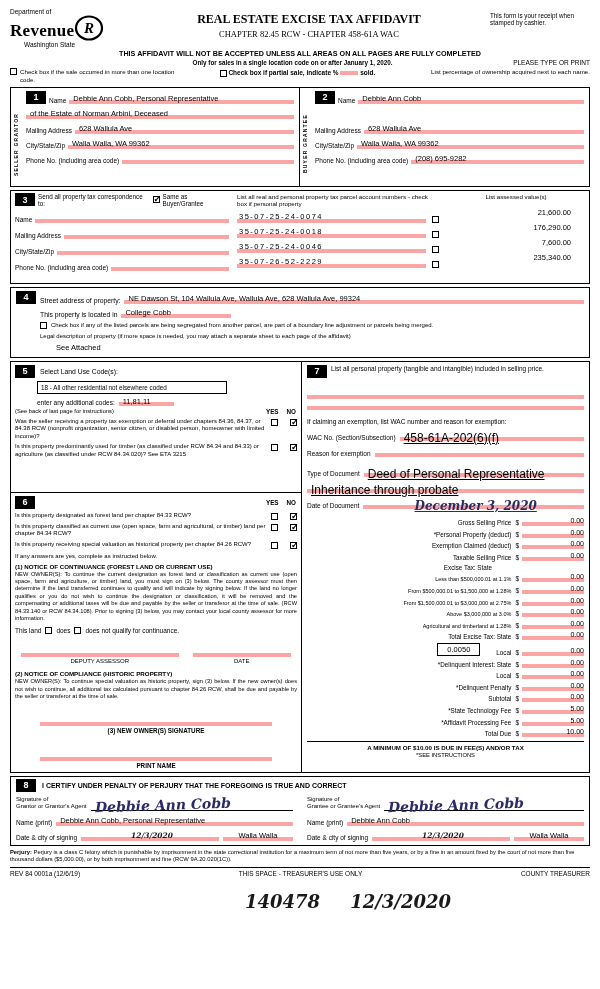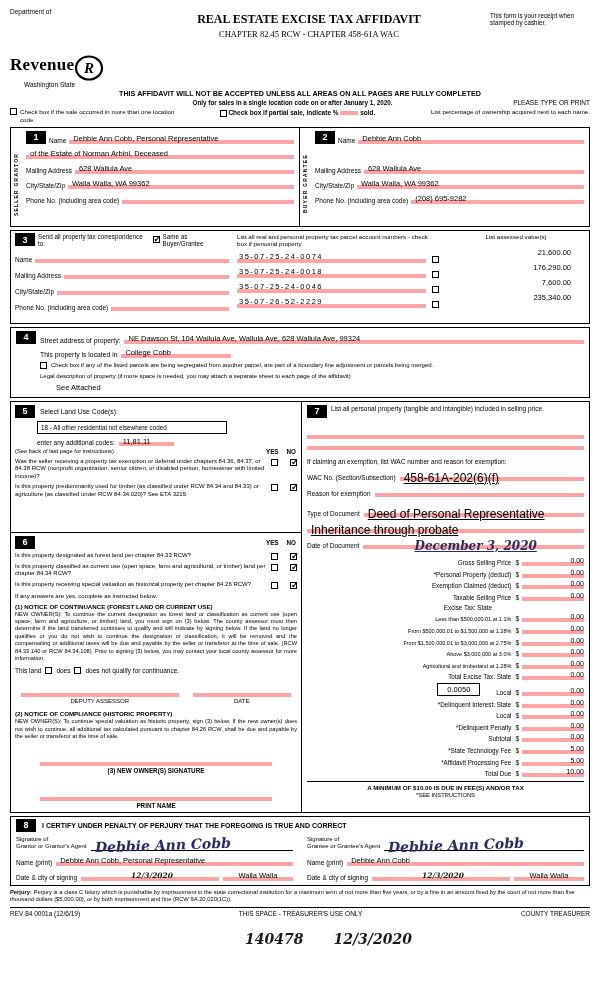--- a/index.html
+++ b/index.html
@@ -9,21 +9,21 @@
   b { font-weight:bold; }
   .u { border-bottom:4px solid #fca5a5; display:inline-block; }
   .cb { display:inline-block; width:7px; height:7px; border:1px solid #000; vertical-align:middle; position:relative; flex:none; }
   .cb.checked::after { content:"\2713"; position:absolute; top:-3px; left:0px; font-size:9px; font-weight:bold; }
   .badge { display:inline-flex; align-items:center; justify-content:center; width:20px; height:13px;
            background:#000; color:#fff; font-weight:bold; font-size:9px; flex:none; }
   .box { border:1px solid #000; }
   
   .hdr { display:flex; align-items:flex-start; }
   .logo { width:118px; font-size:6.5px; }
-  .revrow { display:flex; align-items:flex-start;margin-top:40px; }
+  .revrow { display:flex; align-items:flex-end; }
   .rev { font-family:"Liberation Serif", serif; font-weight:bold; font-size:17px; letter-spacing:0.3px; }
   .titleblk { flex:1; text-align:center; padding-top:4px; }
   .title { font-family:"Liberation Serif", serif; font-weight:bold; font-size:12px; }
   .subtitle { font-family:"Liberation Serif", serif; font-size:8.5px; margin-top:2px; }
   .receipt { width:100px; font-size:6.3px; padding-top:4px; }
   .warning { text-align:center; font-weight:bold; font-size:7.2px; margin-top:1px; }
   .rowB { display:flex; margin-top:1px; align-items:flex-start; }
   .rowB .onlynote { flex:1; text-align:center; font-weight:bold; font-size:6.3px; padding-left:90px; }
   .rowB .pleasetype { width:105px; text-align:right; font-size:6.5px; }
   .rowC { display:flex; margin-top:2px; align-items:flex-start; }
@@ -110,21 +110,21 @@
   .sigwrap { position:relative; flex:1; border-bottom:1px solid #000; height:16px; }
   .handwriting { font-family:"DejaVu Serif", serif; font-style:italic; font-weight:bold; color:var(--hand-ink,#2b2b66); }
   .sigtext { position:absolute; left:4px; bottom:-3px; font-size:14px; white-space:nowrap; transform:rotate(-2deg); }
   .handdate { color:var(--stamp-ink,#1a1a1a); font-size:9.5px; }
   .s8row { display:flex; align-items:flex-end; gap:4px; margin-top:5px; font-size:6.5px; }
   .s8row .fv { flex:1; padding-left:4px; font-size:7.5px; height:10px; }
   .s8row .fv2 { width:70px; text-align:center; font-size:7.5px; height:10px; }
   
   .perjury { margin-top:3px; font-size:5.8px; line-height:1.3; }
   .footrow { border-top:1px solid #000; margin-top:3px; padding-top:2px; display:flex; justify-content:space-between; font-size:6.5px; }
-  .stamp { margin-top:14px; padding-left:235px; display:flex; gap:30px; font-size:14px; color:var(--stamp-ink,#1a1a1a); }
+  .stamp { margin-top:14px; padding-left:235px; display:flex; gap:30px; font-size:18px; color:var(--stamp-ink,#1a1a1a); }
   .dodval { font-size:11px; padding-left:10px;text-align:center; }
 </style>
 </head>
 <body>
 
 <div class="page">
 
   <div class="hdr">
     <div class="logo">
       <div>Department of</div>

